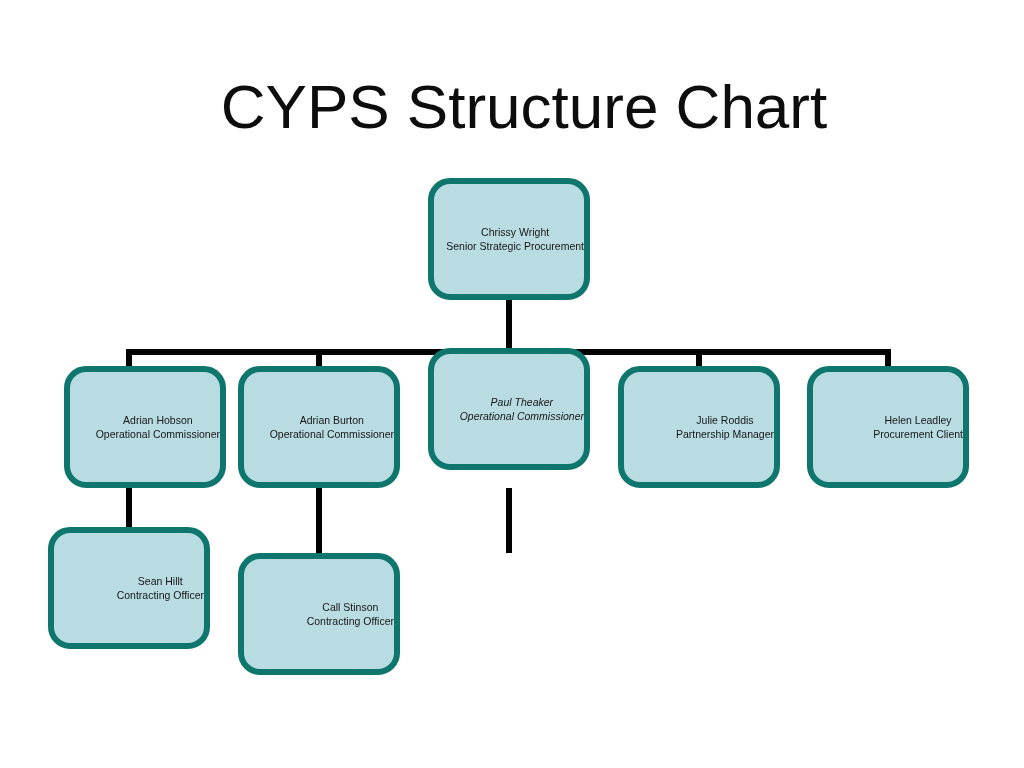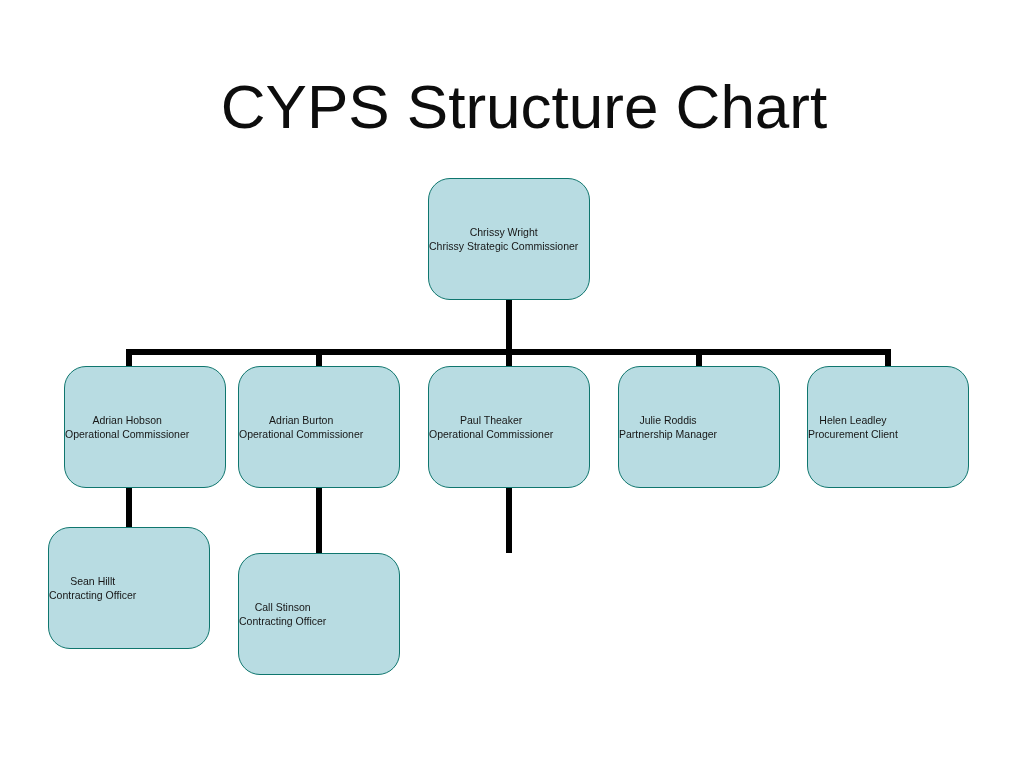--- a/index.html
+++ b/index.html
@@ -28,25 +28,25 @@
     letter-spacing: 0px;
     color: #0d0d0d;
     white-space: nowrap;
   }
   .node {
     position: absolute;
     width: 162px;
     height: 122px;
     box-sizing: border-box;
     background: var(--box-fill, #b8dce2);
-    border: 1px solid #0f766e;
+    border: 6px solid #0f766e;
     border-radius: 22px;
     display: flex;
     align-items: center;
-    justify-content: flex-start;
+    justify-content: flex-end;
   }
   .node-text {
     text-align: center;
     font-size: 10.5px;
     line-height: 14.5px;
     color: #161616;
     white-space: nowrap;
   }
   .node-text span { display: block; }
   .connector {
@@ -68,37 +68,37 @@
   <div class="connector" style="left:506px; top:352px; width:6px; height:14px;"></div>
   <div class="connector" style="left:696px; top:352px; width:6px; height:14px;"></div>
   <div class="connector" style="left:885px; top:352px; width:6px; height:14px;"></div>
   <div class="connector" style="left:126px; top:488px; width:6px; height:65px;"></div>
   <div class="connector" style="left:316px; top:488px; width:6px; height:65px;"></div>
   <div class="connector" style="left:506px; top:488px; width:6px; height:65px;"></div>
 
   <div class="node" style="left:428px; top:178px;">
     <div class="node-text">
       <span>Chrissy Wright</span>
-      <span>Chrissy Strategic Commissioner</span>
+      <span>Senior Strategic Procurement</span>
     </div>
   </div>
 
   <div class="node" style="left:48px; top:366px;margin-left:16px;">
     <div class="node-text">
       <span>Adrian Hobson</span>
       <span>Operational Commissioner</span>
     </div>
   </div>
   <div class="node" style="left:238px; top:366px;">
     <div class="node-text">
       <span>Adrian Burton</span>
       <span>Operational Commissioner</span>
     </div>
   </div>
-  <div class="node" style="left:428px; top:366px;">
+  <div class="node" style="left:428px; top:348px;font-style:italic;">
     <div class="node-text">
       <span>Paul Theaker</span>
       <span>Operational Commissioner</span>
     </div>
   </div>
   <div class="node" style="left:618px; top:366px;">
     <div class="node-text">
       <span>Julie Roddis</span>
       <span>Partnership Manager</span>
     </div>

